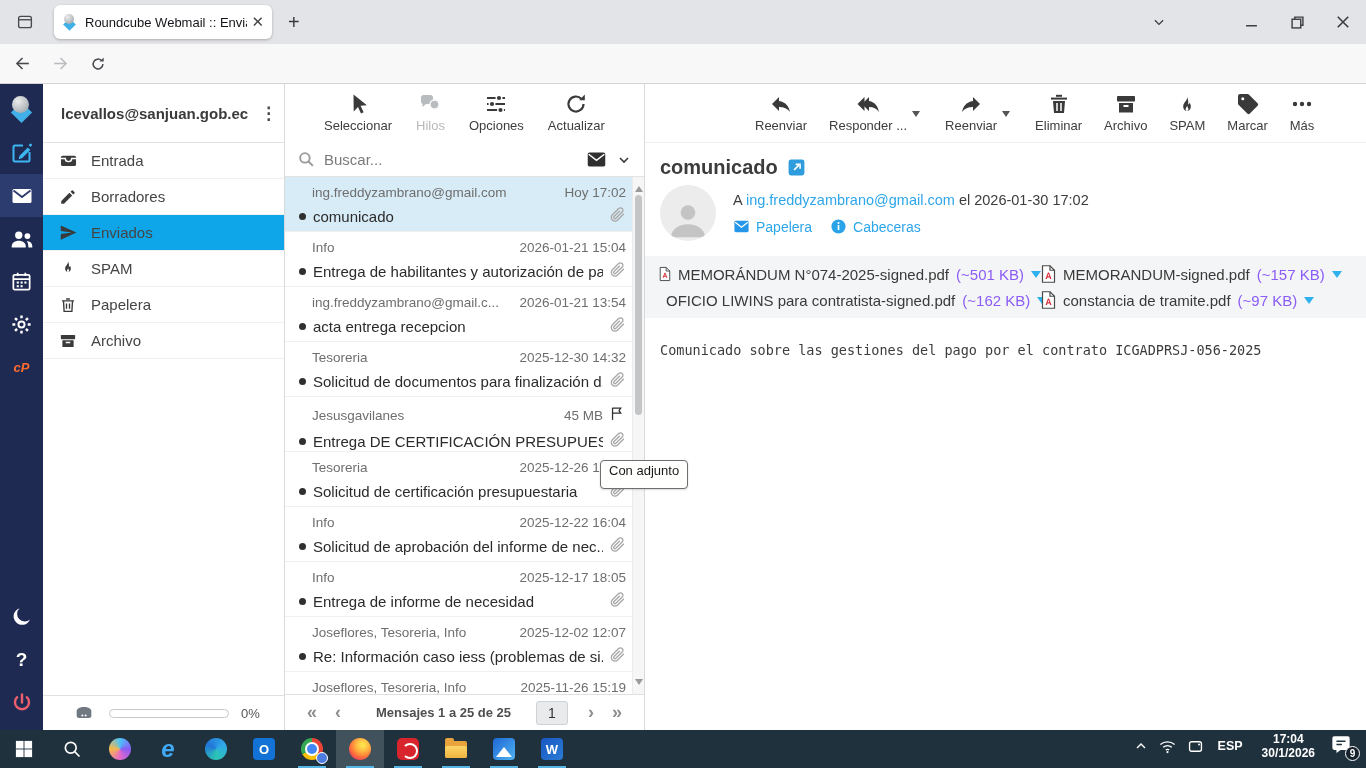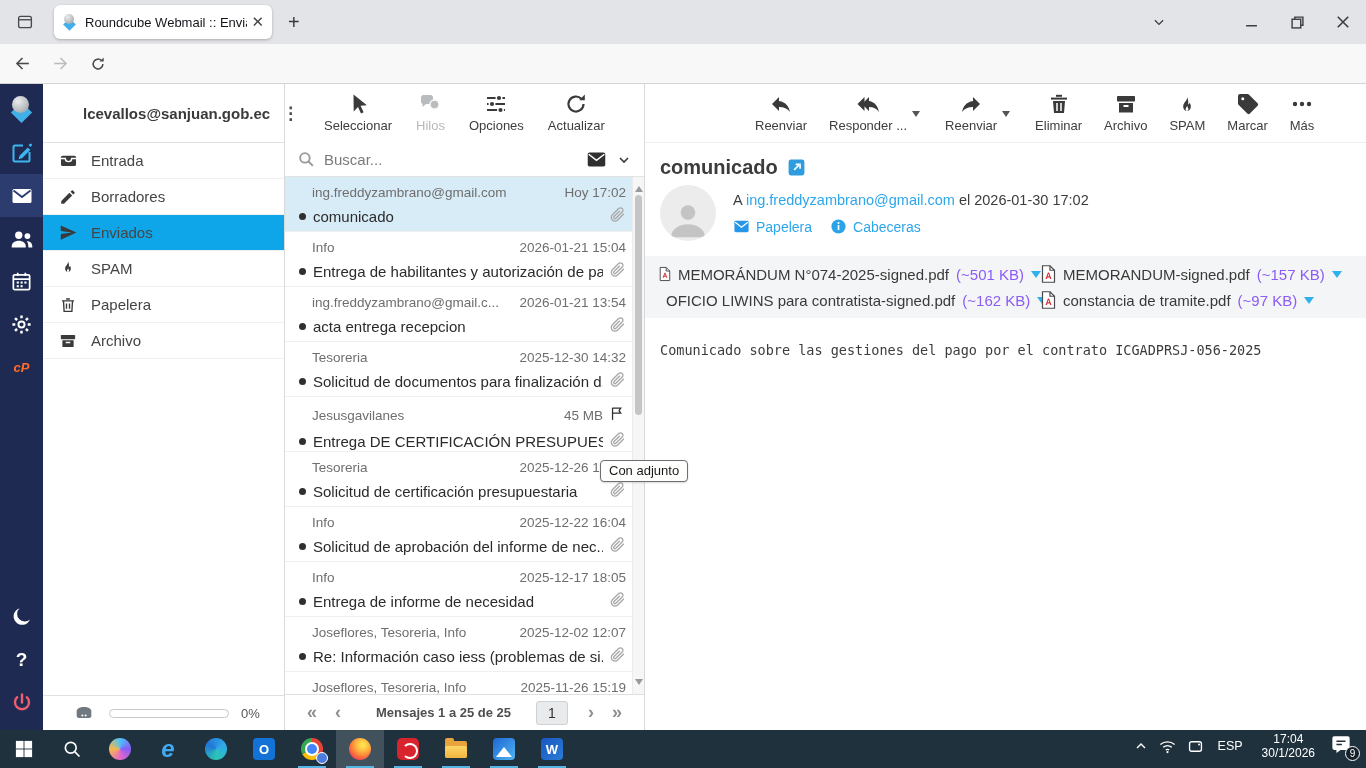--- a/index.html
+++ b/index.html
@@ -35,21 +35,21 @@
   .ritem.active { background:#2d3c6e; }
   .rc-logo { position:relative; width:28px; height:28px; }
   .rc-logo .dia { position:absolute; left:6px; top:9px; width:15px; height:15px; background:#41b0e8; transform:rotate(45deg); }
   .rc-logo .ball { position:absolute; left:4px; top:0; width:17px; height:17px; border-radius:50%; background:radial-gradient(circle at 35% 30%, #ececec, #b7bcc0 60%, #8f959a); }
   .cp { color:#ff6c2c; font-weight:bold; font-style:italic; font-size:13px; }
   .railspace { margin-top:auto; }
   .help { color:#fff; font-weight:bold; font-size:19px; }
 
   
   .folders { width:242px; border-right:1px solid #d9d9d9; position:relative; flex-shrink:0; }
-  .acct { height:59px; display:flex; align-items:center; border-bottom:1px solid #e2e2e2; padding-left:40px; }
+  .acct { height:59px; display:flex; align-items:center; border-bottom:1px solid #e2e2e2; padding-left:18px; }
   .acct .name { font-size:15px; font-weight:bold; color:#3a3a3a; flex:1; }
   .kebab { font-size:17px; color:#4a4a4a; padding:0 12px; font-weight:bold; letter-spacing:1px; }
   .fitem { height:36px; display:flex; align-items:center; padding-left:15px; border-bottom:1px solid #f0f0f0; font-size:15px; color:#454545; }
   .fitem .fic { width:20px; height:20px; margin-right:13px; display:flex; align-items:center; justify-content:center; }
   .fitem.sel { background:#0ea5e9; }
   .quota { position:absolute; left:0; bottom:0; width:100%; height:35px; border-top:1px solid #e0e0e0; display:flex; align-items:center; padding-left:30px; }
   .qbar { width:120px; height:9px; border:1px solid #c8c8c8; border-radius:5px; background:#fff; margin-left:14px; }
   .qpct { font-size:13px; color:#555; margin-left:12px; }
 
   
@@ -98,21 +98,21 @@
   .mlink { display:flex; align-items:center; gap:6px; font-size:14px; color:#2ea6ea; }
   .attachwrap { position:absolute; left:0; right:0; top:172px; background:#f4f5f6; padding:9px 14px; }
   .attgrid { display:grid; grid-template-columns:382px 1fr; row-gap:8px; }
   .att { display:flex; align-items:center; gap:7px; }
   .att .aname { font-size:15px; color:#3a3a3a; white-space:nowrap; }
   .att .asize { font-size:15px; color:#8b5cf6; white-space:nowrap; }
   .acaret { width:0; height:0; border:5px solid transparent; border-top:7px solid #2fb1ed; margin-top:6px; }
   .mbody { position:absolute; left:15px; top:258px; font-family:"DejaVu Sans Mono",monospace; font-size:13.5px; color:#3c3c3c; }
 
   
-  .tooltip { position:absolute; left:600px; top:376px; background:#fffffe; border:1px solid #6e6e6e; border-radius:4px; padding:2px 8px 3px; font-size:13px; color:#1a1a1a; z-index:50; box-shadow:0 1px 2px rgba(0,0,0,.15); }
+  .tooltip { position:absolute; left:600px; top:376px; background:#fffffe; border:1px solid #6e6e6e; border-radius:4px; padding:2px 8px 10px; font-size:13px; color:#1a1a1a; z-index:50; box-shadow:0 1px 2px rgba(0,0,0,.15); }
 
   
   .taskbar { position:absolute; left:0; top:730px; width:1366px; height:38px; background:#20313e; display:flex; align-items:center; }
   .tkbtn { width:48px; height:38px; display:flex; align-items:center; justify-content:center; position:relative; }
   .tkbtn.activeapp { background:#41525c; }
   .runline { position:absolute; bottom:0; left:10px; width:28px; height:2.5px; background:#55b6e5; }
   .ic22 { width:22px; height:22px; border-radius:50%; }
   .copilot { background:conic-gradient(from 0deg,#4bc3f7,#8a5cf5,#e468c9,#f7b84b,#4bc3f7); }
   .iee { font-size:24px; font-weight:bold; font-style:italic; color:#3fa9f5; }
   .edge { background:conic-gradient(from 180deg,#2bc5b4,#2175d8,#31a8e8,#2bc5b4); }
@@ -122,21 +122,21 @@
   .chromebadge { position:absolute; right:8px; bottom:4px; width:12px; height:12px; border-radius:50%; background:#4c7ce0; border:1.5px solid #fff; }
   .firefox { background:radial-gradient(circle at 62% 32%, #ffe14d 8%, #ffb340 34%, #ff7139 60%, #e3306e 86%, #b5007f 100%); }
   .acrobat { border-radius:5px; background:#d8242c; position:relative; }
   .acrobat::after { content:""; position:absolute; left:5px; top:5px; width:12px; height:12px; border:2.5px solid #fff; border-radius:50%; border-left-color:transparent; }
   .folderic { width:22px; height:17px; background:#e8a33d; border-radius:2px; position:relative; }
   .folderic::before { content:""; position:absolute; left:0; top:-3px; width:9px; height:4px; background:#e8a33d; border-radius:2px 2px 0 0; }
   .folderic::after { content:""; position:absolute; left:0; bottom:0; width:22px; height:12px; background:linear-gradient(180deg,#fcd568,#f0b43f); border-radius:2px; }
   .photos { border-radius:4px; background:linear-gradient(135deg,#1e68d6,#4fb3f0); position:relative; overflow:hidden; }
   .photos::after { content:""; position:absolute; left:3px; bottom:3px; width:0; height:0; border-left:8px solid transparent; border-right:8px solid transparent; border-bottom:10px solid #fff; }
   .word { border-radius:4px; background:linear-gradient(135deg,#1857c4,#2b7cd3); color:#fff; font-weight:bold; font-size:13px; display:flex; align-items:center; justify-content:center; }
-  .tray { position:absolute; right:0; top:0; height:32px; display:flex; align-items:center; gap:9px; padding-right:10px; }
+  .tray { position:absolute; right:0; top:0; height:32px; display:flex; align-items:center; gap:9px; padding-right:10px;font-weight:bold; }
   .trayic { display:flex; align-items:center; justify-content:center; }
   .lang { color:#fff; font-size:12.5px; padding:0 4px; }
   .clock { color:#fff; font-size:12px; text-align:center; line-height:14px; padding:0 6px; }
   .notif { position:relative; width:26px; height:24px; }
   .badge { position:absolute; right:-4px; bottom:-3px; width:15px; height:15px; border-radius:50%; background:#16202a; border:1.5px solid #fff; color:#fff; font-size:10px; display:flex; align-items:center; justify-content:center; }
 </style>
 </head>
 <body>
 
 <div class="screen">

